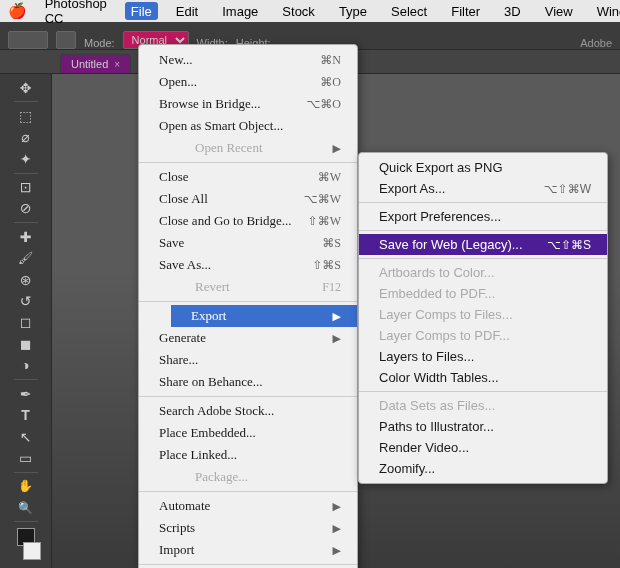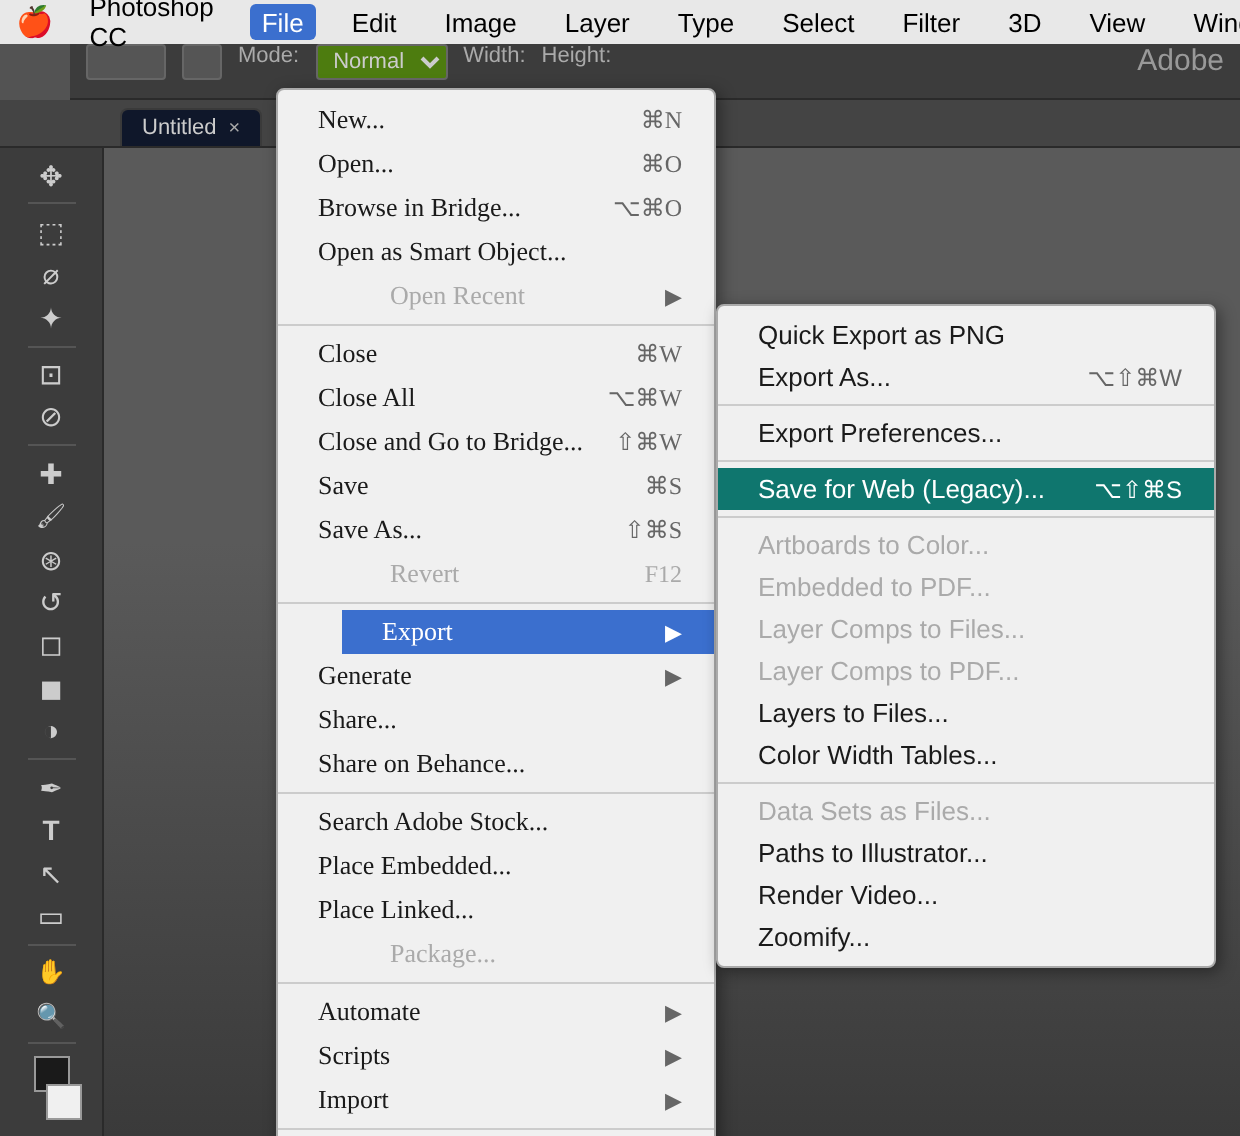--- a/index.html
+++ b/index.html
@@ -52,56 +52,55 @@
       height: 546px;
       background: #535353;
       position: relative;
     }
 
     
     .options-bar {
       height: 28px;
       background: #3c3c3c;
       display: flex;
-      align-items: flex-start;
+      align-items: flex-end;
       padding: 0 8px;
       gap: 8px;
       border-bottom: 1px solid #2a2a2a;
-      margin-left: 35px;
     }
     .options-select {
-      background: #4d7c0f;
+      background: #be185d;
       color: #ccc;
       border: 1px solid #666;
       font-size: 11px;
       padding: 1px 4px;
       border-radius: 2px;
       height: 18px;
     }
     .options-label {
       color: #aaa;
       font-size: 11px;
     }
     .adobe-label {
       margin-left: auto;
       color: #999;
-      font-size: 15px;
+      font-size: 11px;
     }
 
     
     .tab-bar {
       height: 24px;
       background: #444;
       display: flex;
       align-items: flex-end;
       padding-left: 60px;
       border-bottom: 1px solid #2a2a2a;
     }
     .tab {
-      background: #0f172a;
+      background: #701a75;
       color: #ccc;
       font-size: 11px;
       padding: 3px 10px;
       border-radius: 4px 4px 0 0;
       border: 1px solid #3a3a3a;
       border-bottom: none;
       display: flex;
       align-items: center;
       gap: 6px;
     }
@@ -228,21 +227,21 @@
       display: flex;
       justify-content: space-between;
       align-items: center;
       padding: 3px 16px 3px 20px;
       color: #1a1a1a;
       cursor: pointer;
       font-size: 13px;
       min-height: 20px;
     }
     .submenu-item.highlighted {
-      background: #0f766e;
+      background: #4c1d95;
       color: white;
     }
     .submenu-item.disabled {
       color: #aaa;
       cursor: default;
     }
     .submenu-shortcut {
       color: #666;
       font-size: 12px;
     }
@@ -257,21 +256,21 @@
   </style>
 </head>
 <body>
 
 <div class="menubar">
   <span class="menubar-apple">🍎</span>
   <span class="menubar-item">Photoshop CC</span>
   <span class="menubar-item active">File</span>
   <span class="menubar-item">Edit</span>
   <span class="menubar-item">Image</span>
-  <span class="menubar-item">Layer</span>
+  <span class="menubar-item">Stock</span>
   <span class="menubar-item">Type</span>
   <span class="menubar-item">Select</span>
   <span class="menubar-item">Filter</span>
   <span class="menubar-item">3D</span>
   <span class="menubar-item">View</span>
   <span class="menubar-item">Window</span>
 
 </div>
 
 <div class="ps-window">

